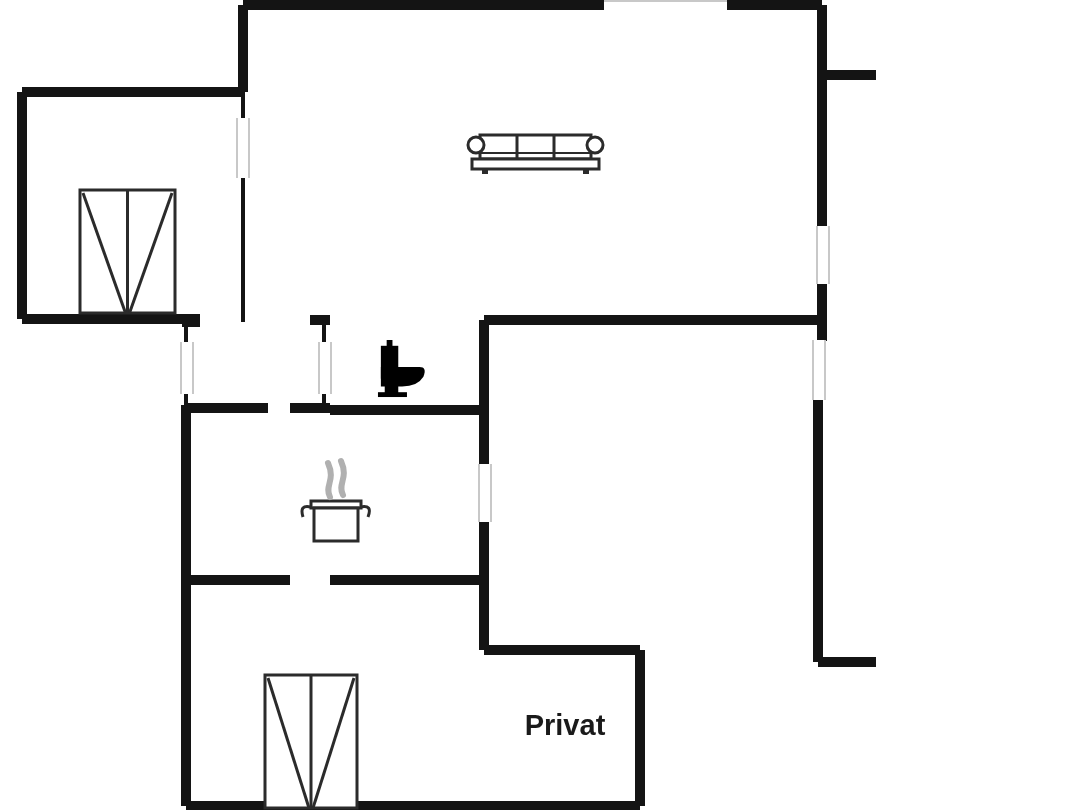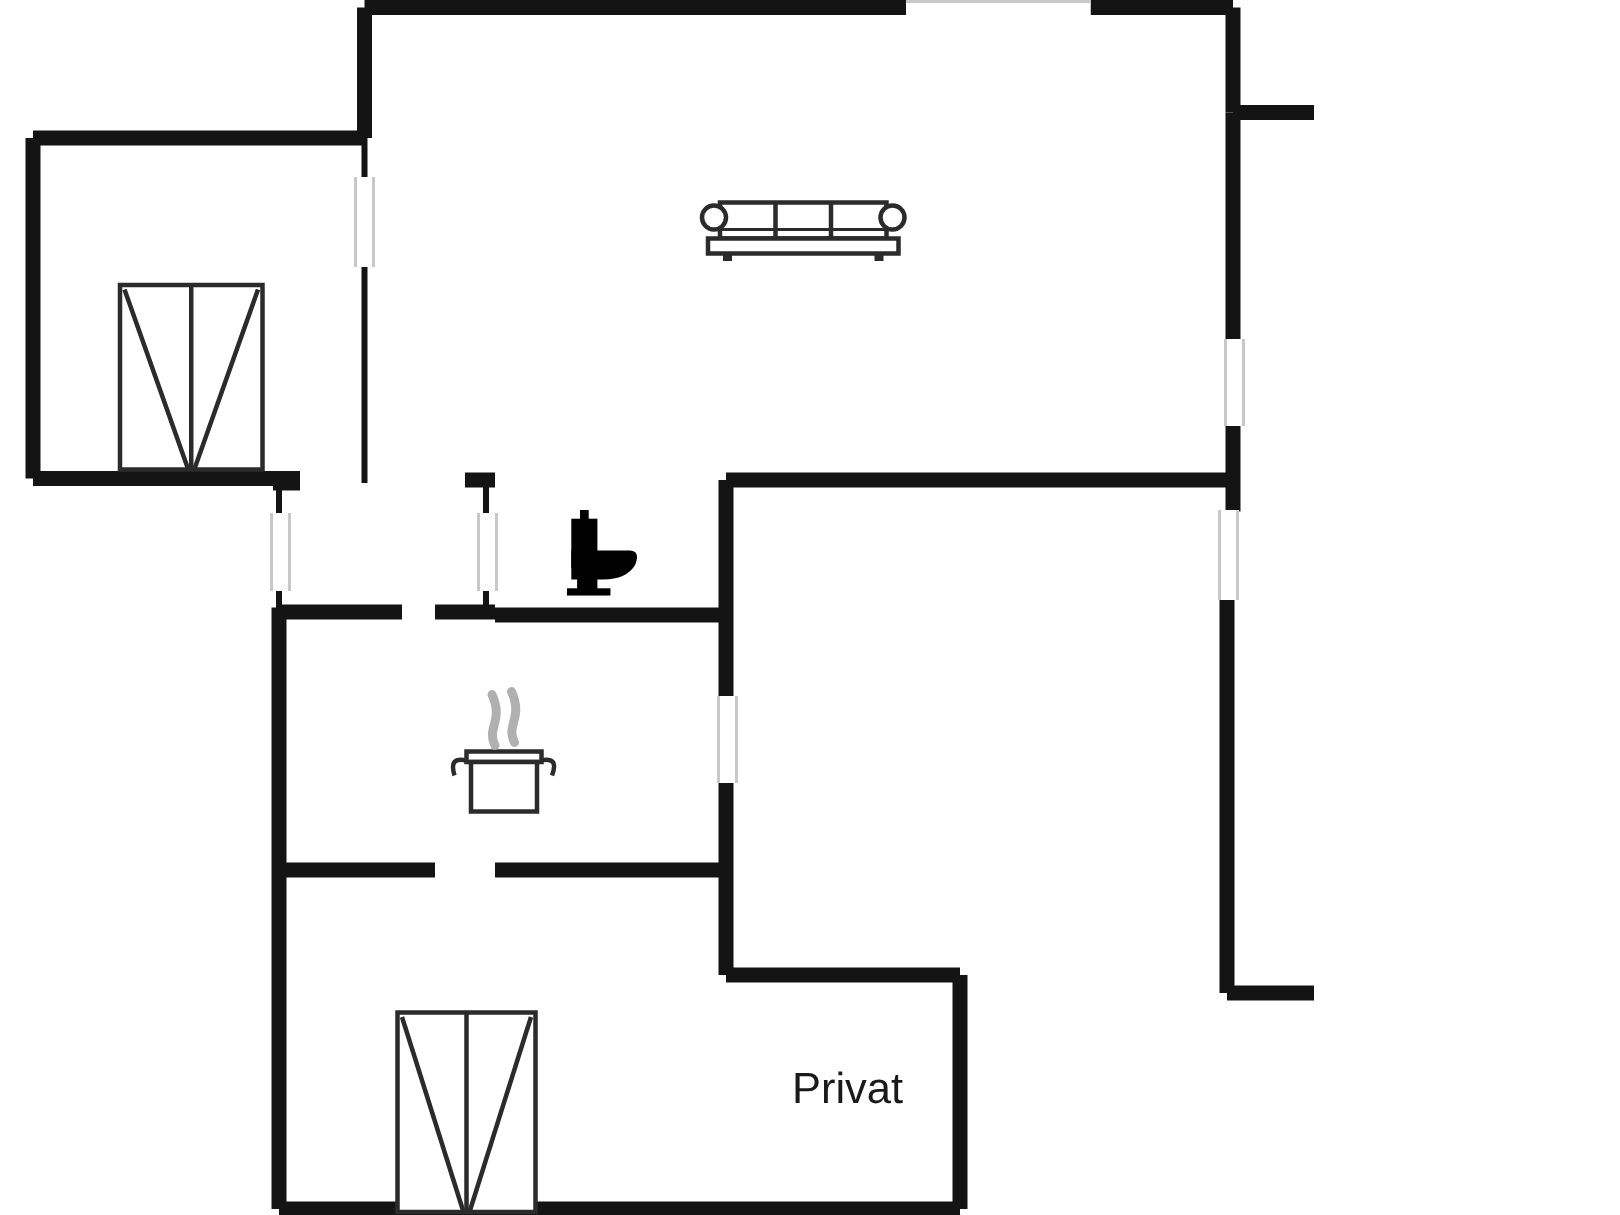--- a/index.html
+++ b/index.html
@@ -9,20 +9,21 @@
   }
   body {
     font-family: "Liberation Sans", sans-serif;
   }
   #plan-root {
     position: relative;
     width: 876px;
     height: 810px;
     background: #ffffff;
     overflow: hidden;
+    font-weight: bold;
   }
   #plan-svg {
     display: block;
     width: 1080px;
     height: 810px;
   }
   .room-label {
     font-family: "Liberation Sans", sans-serif;
     font-size: 29px;
     fill: #1a1a1a;

